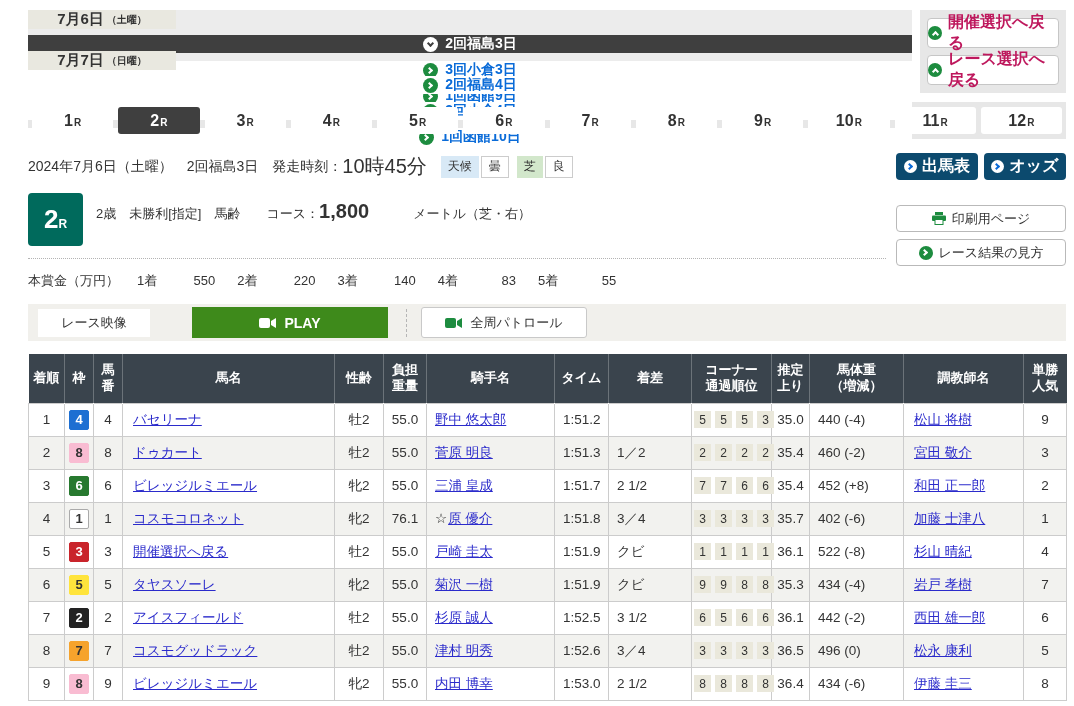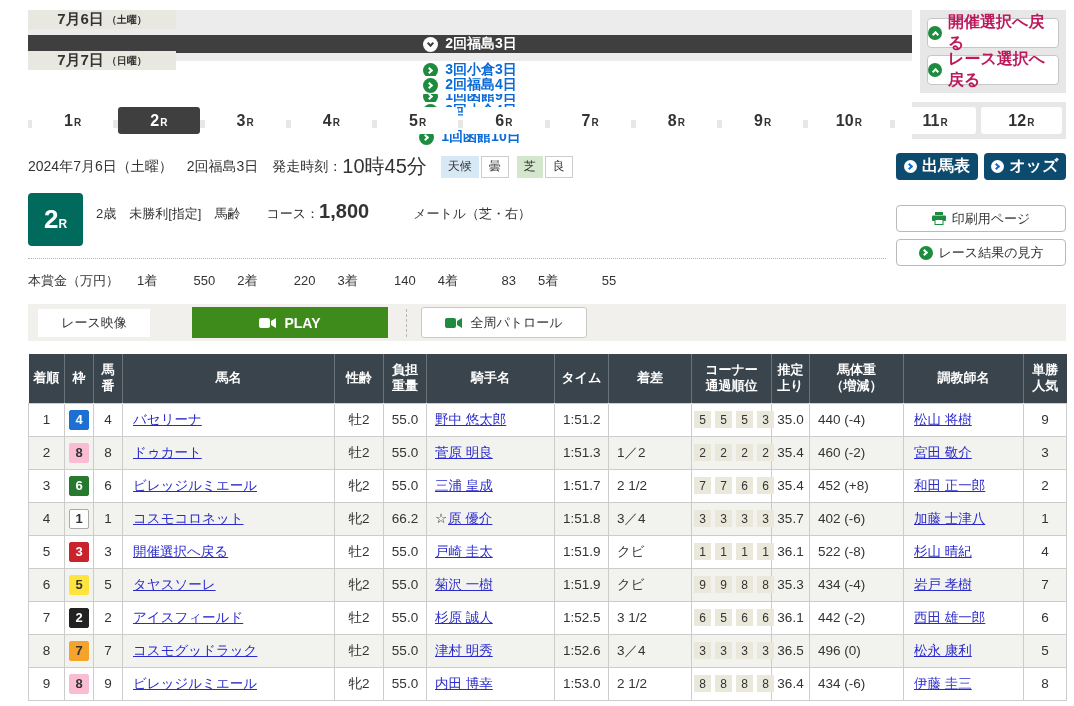--- a/index.html
+++ b/index.html
@@ -438,21 +438,21 @@
           <td class="al-sm">452 (+8)</td>
           <td class="al"><a class="lnk">和田 正一郎</a></td>
           <td>2</td>
         </tr>
         <tr class="even">
           <td>4</td>
           <td><span class="frame-badge" style="background: rgb(255, 255, 255); color: rgb(51, 51, 51); border: 1px solid rgb(170, 170, 170);">1</span></td>
           <td>1</td>
           <td class="al"><a class="lnk">コスモコロネット</a></td>
           <td>牝2</td>
-          <td>66.2</td>
+          <td>76.1</td>
           <td class="al-sm"><span class="jockey-prefix">☆</span><a class="lnk">原 優介</a></td>
           <td class="al-sm">1:51.8</td>
           <td class="al-sm">3／4</td>
           <td><span class="corner-wrap">
               <span class="corner-box">3</span>
               <span class="corner-box">3</span>
               <span class="corner-box">3</span>
               <span class="corner-box">3</span>
             </span></td>
           <td>35.7</td>

